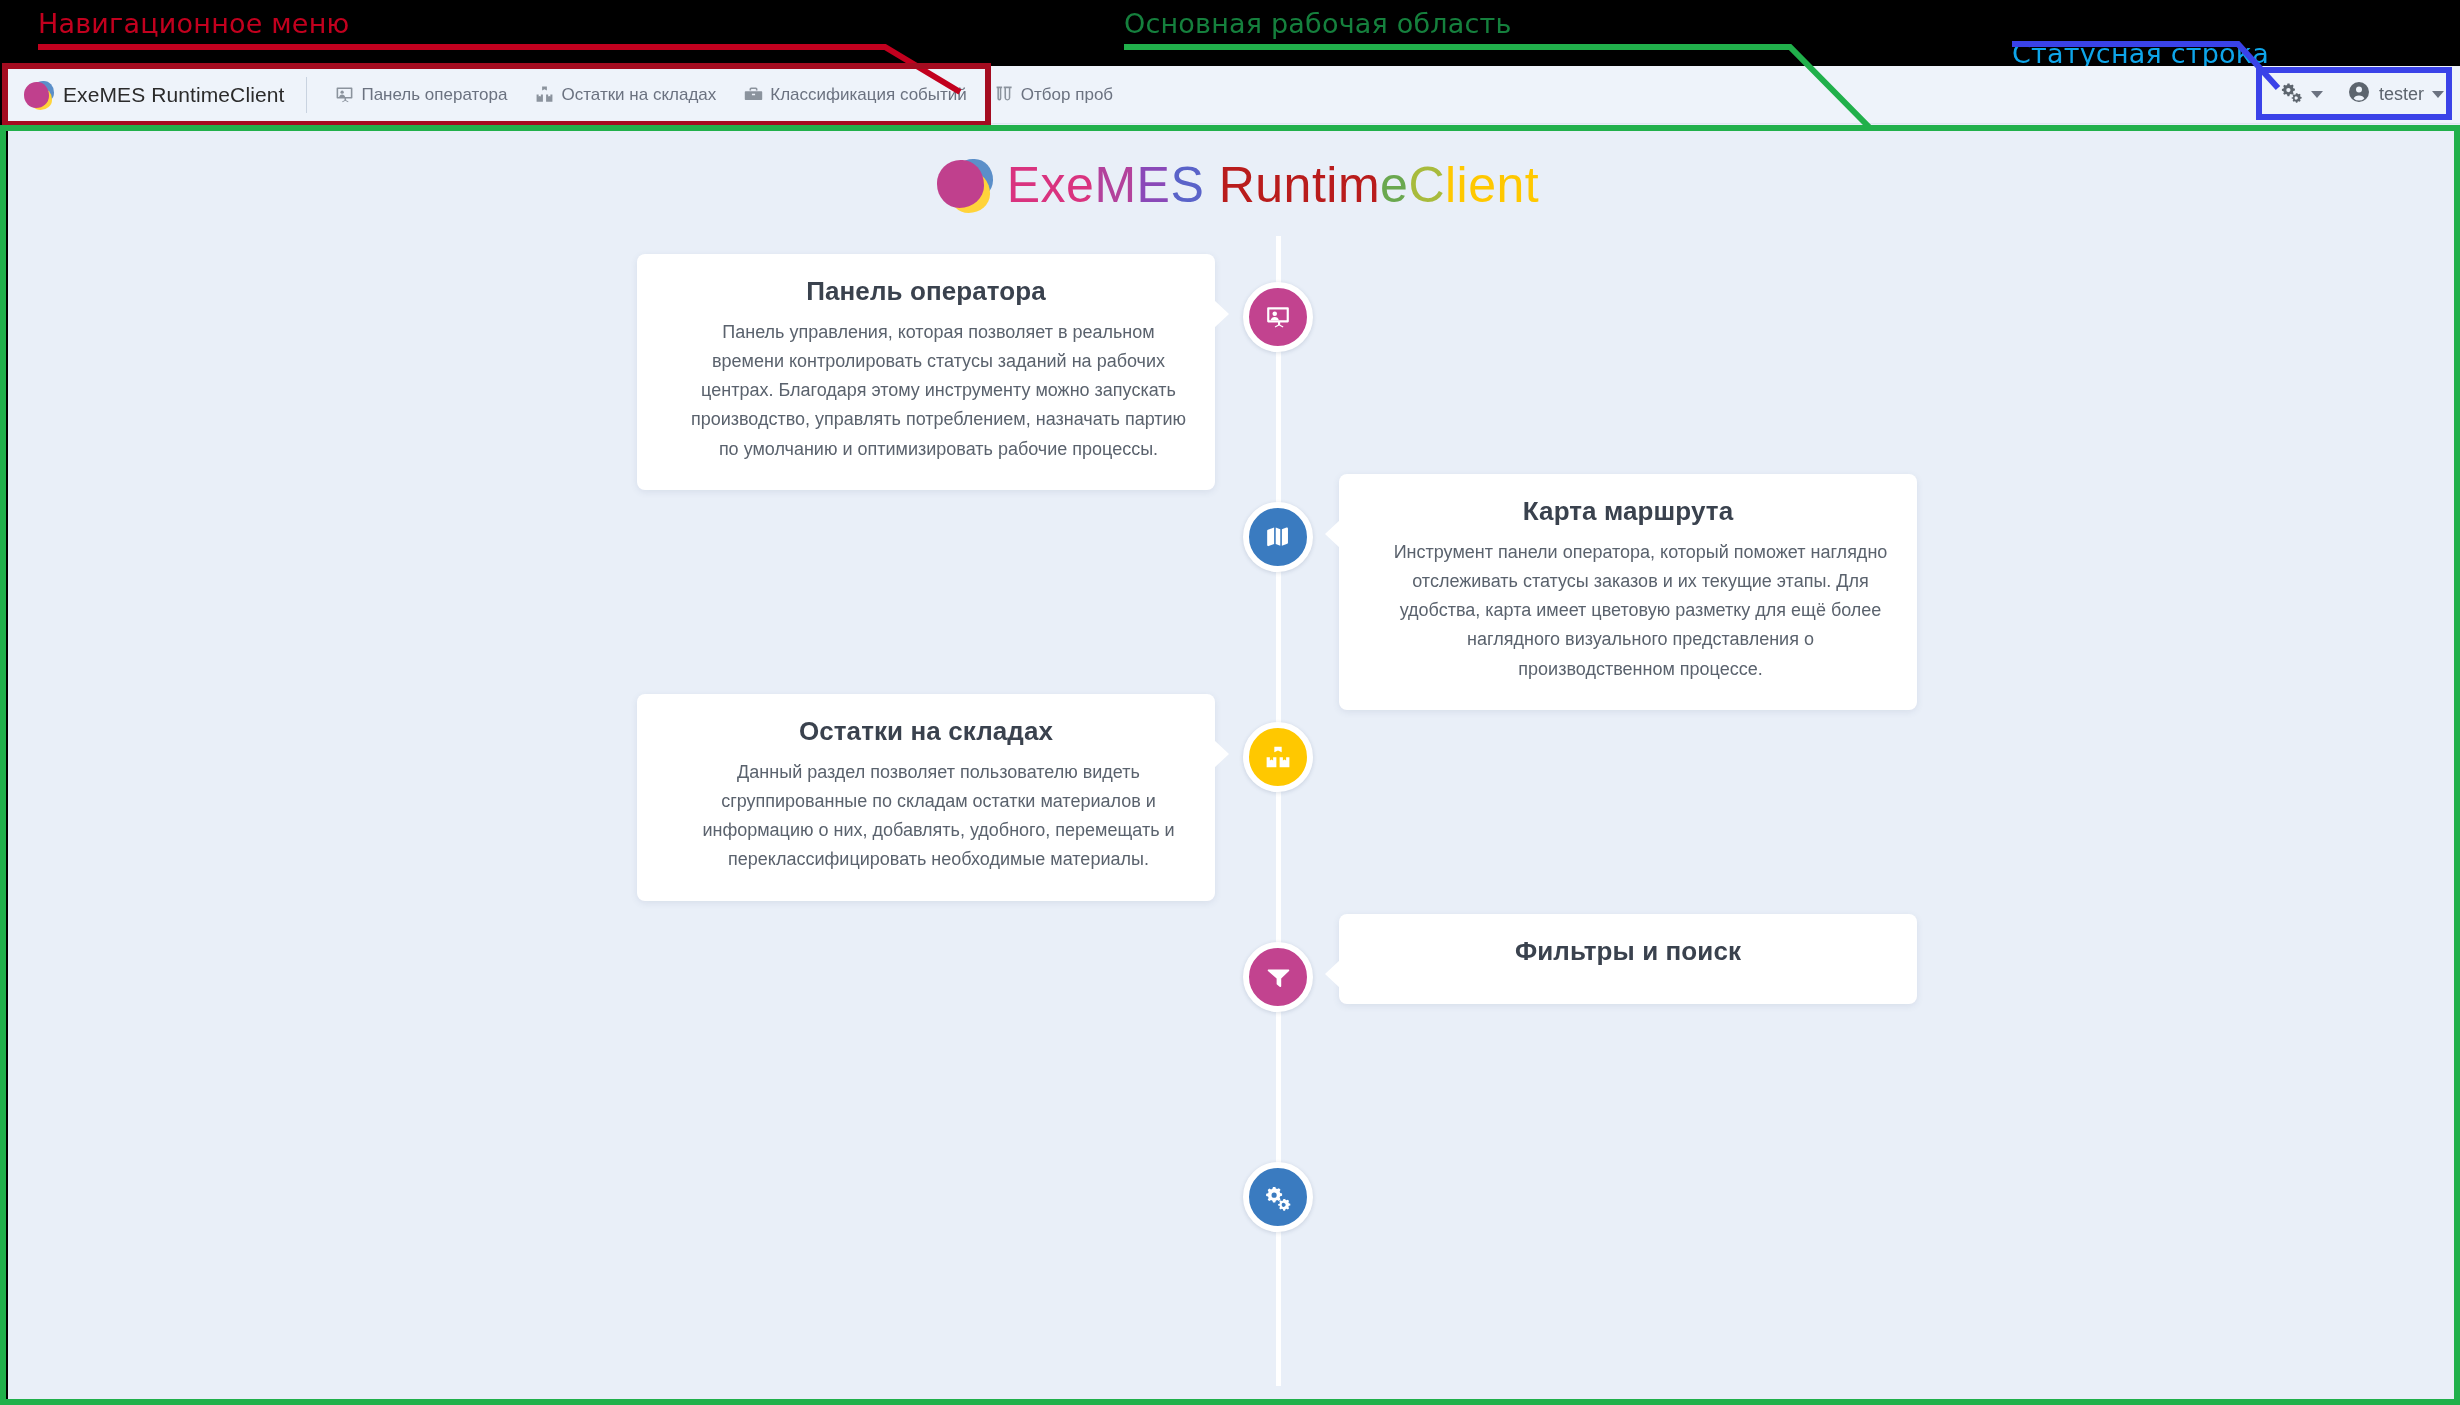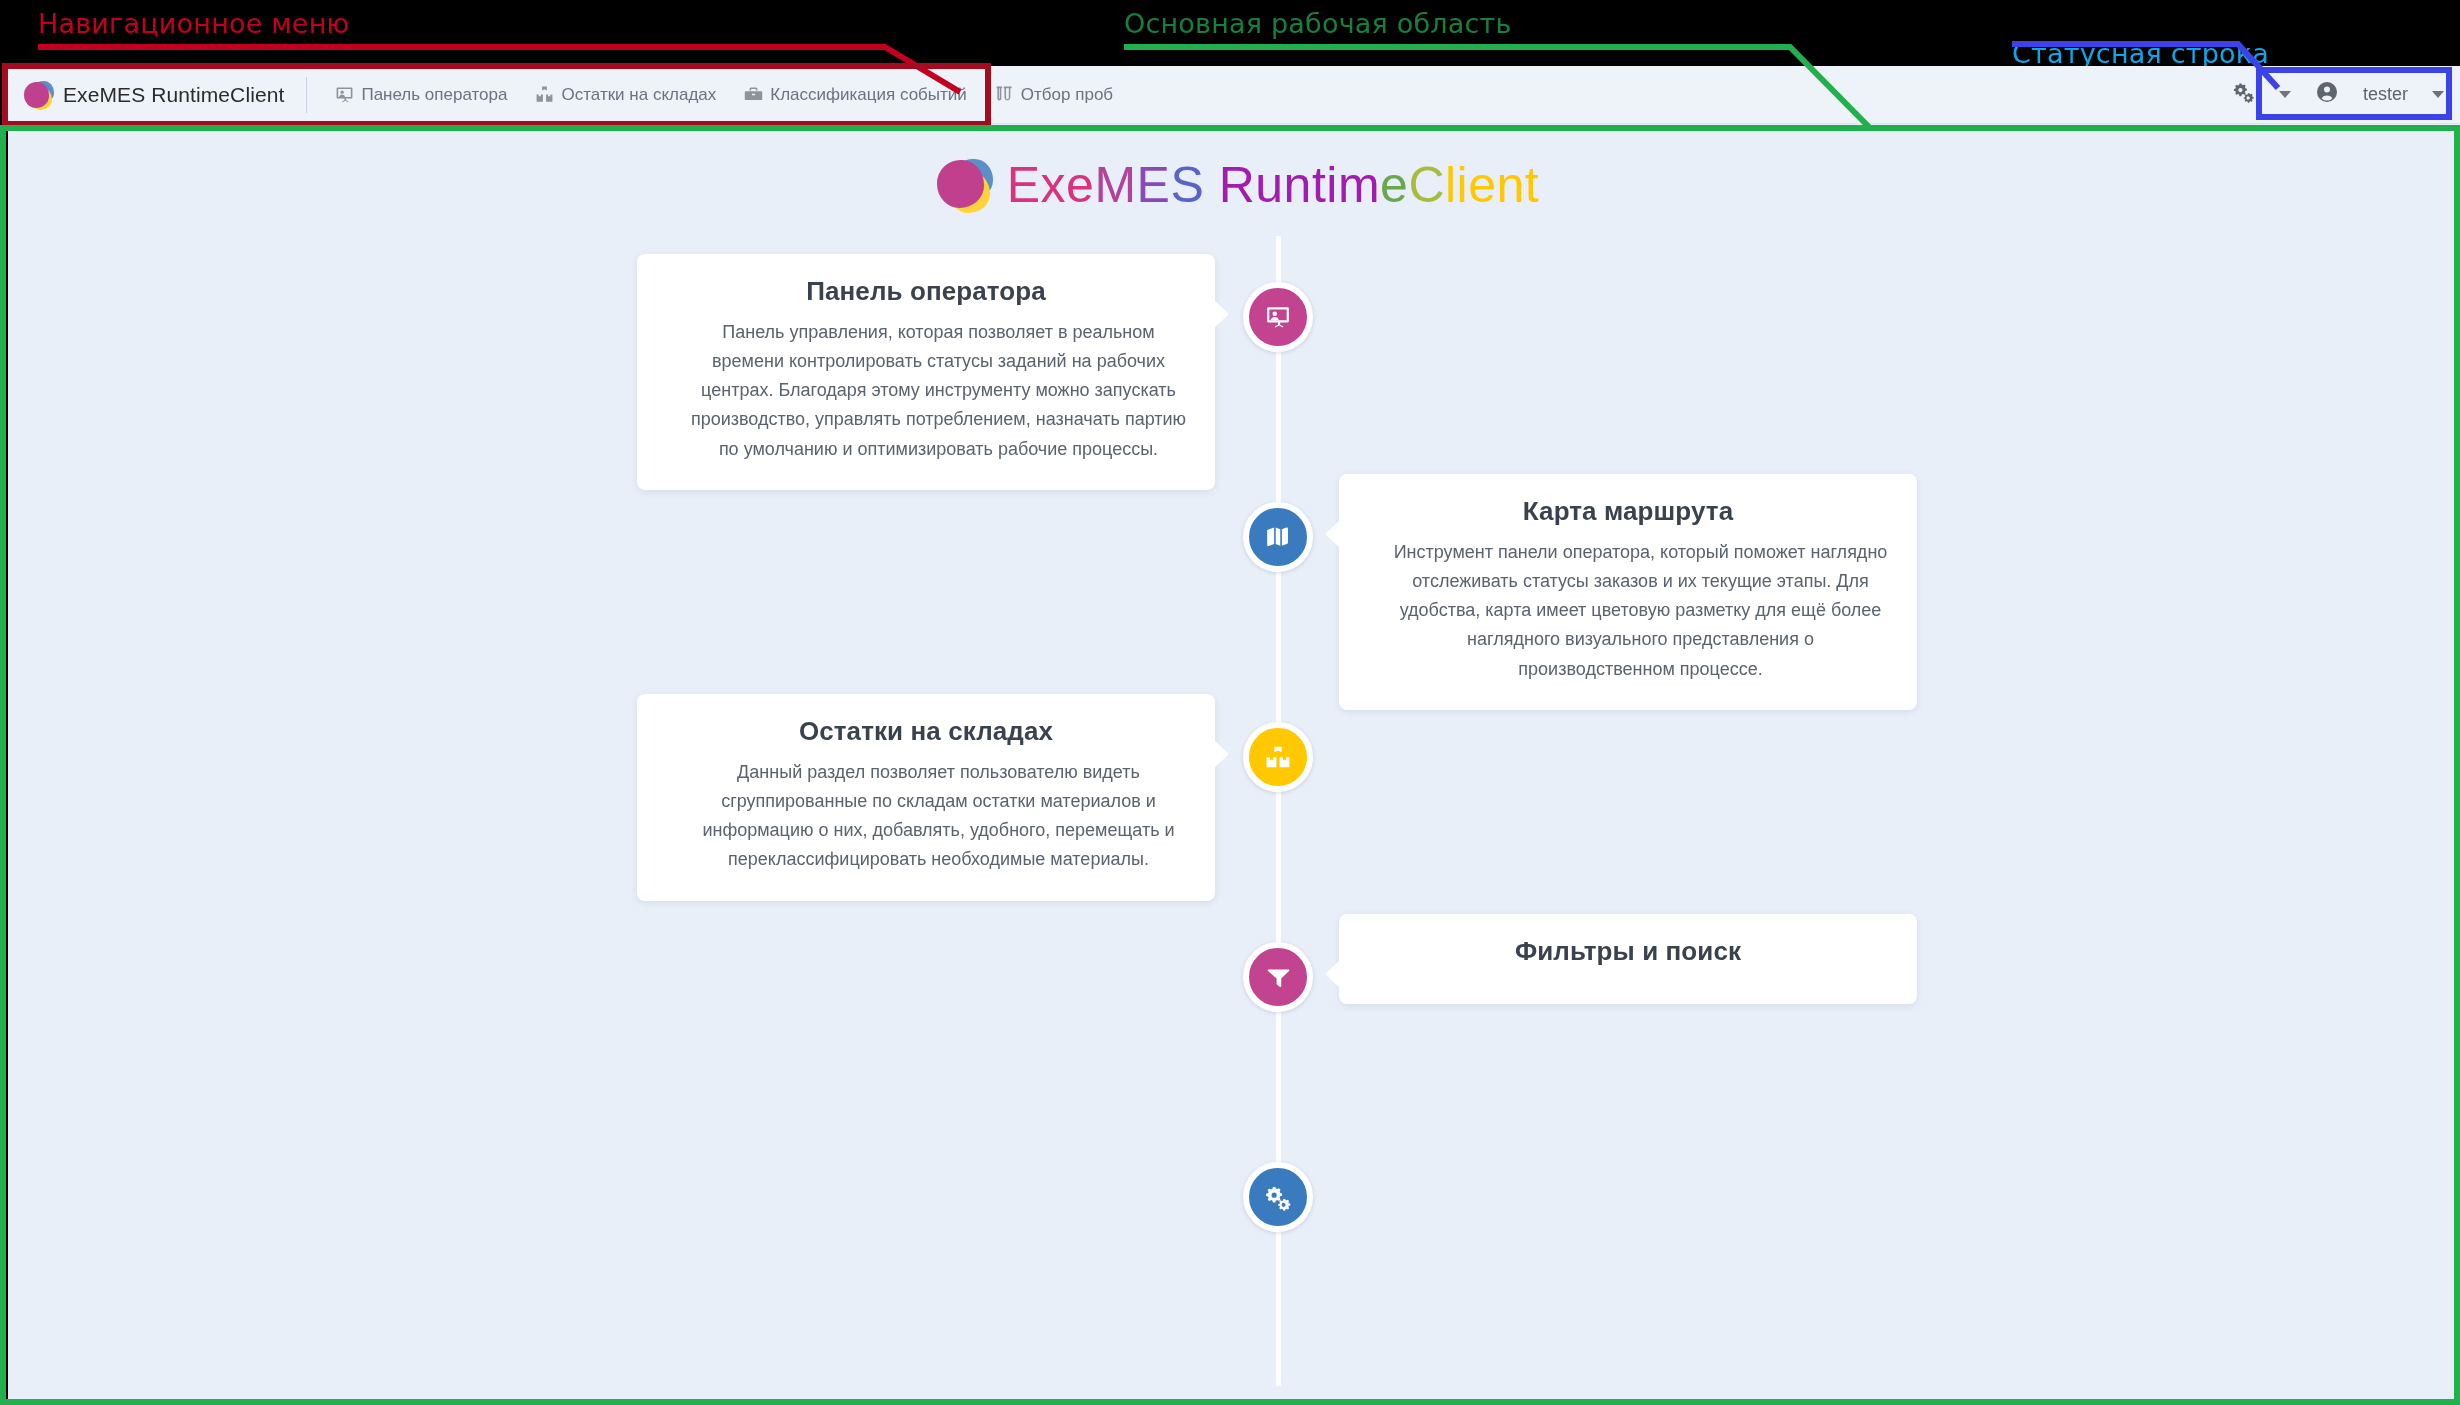--- a/index.html
+++ b/index.html
@@ -116,21 +116,21 @@
 
   .nav-right {
     margin-left: auto;
     display: flex;
     align-items: center;
     gap: 4px;
   }
   .nav-ctl {
     display: flex;
     align-items: center;
-    gap: 24px;
+    gap: 8px;
     padding: 5px 10px;
     font-size: 18px;
     color: #5d656e;
     cursor: pointer;
     border-radius: 4px;
     white-space: nowrap;
   }
   .caret {
     width: 0; height: 0;
     border-left: 6px solid transparent;
@@ -163,21 +163,21 @@
     font-size: 50px;
     font-weight: 400;
     letter-spacing: .5px;
     white-space: nowrap;
     line-height: 1;
   }
   .t-exe { color: #d9337f; }
   .t-m   { color: #b3429c; }
   .t-e2  { color: #8a49b8; }
   .t-s   { color: #5a63c9; }
-  .t-runtim { color: #a21caf; }
+  .t-runtim { color: #b91c1c; }
   .t-e3  { color: #6aa84f; }
   .t-c   { color: #a8bb3c; }
   .t-lient { color: #ffc800; }
 
   
   .timeline {
     position: relative;
     margin-top: 18px;
     height: 1150px;
   }

